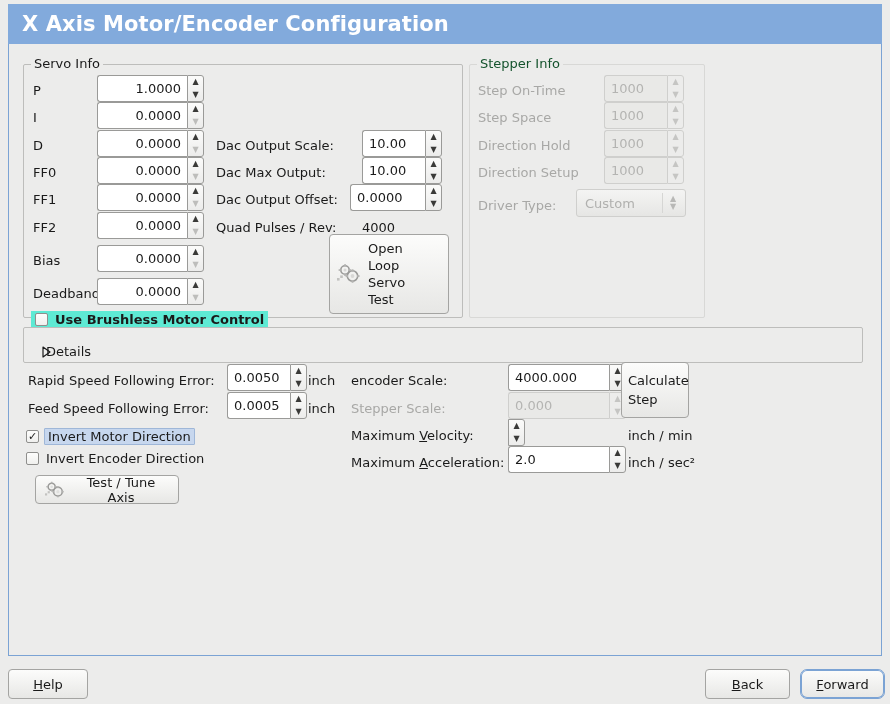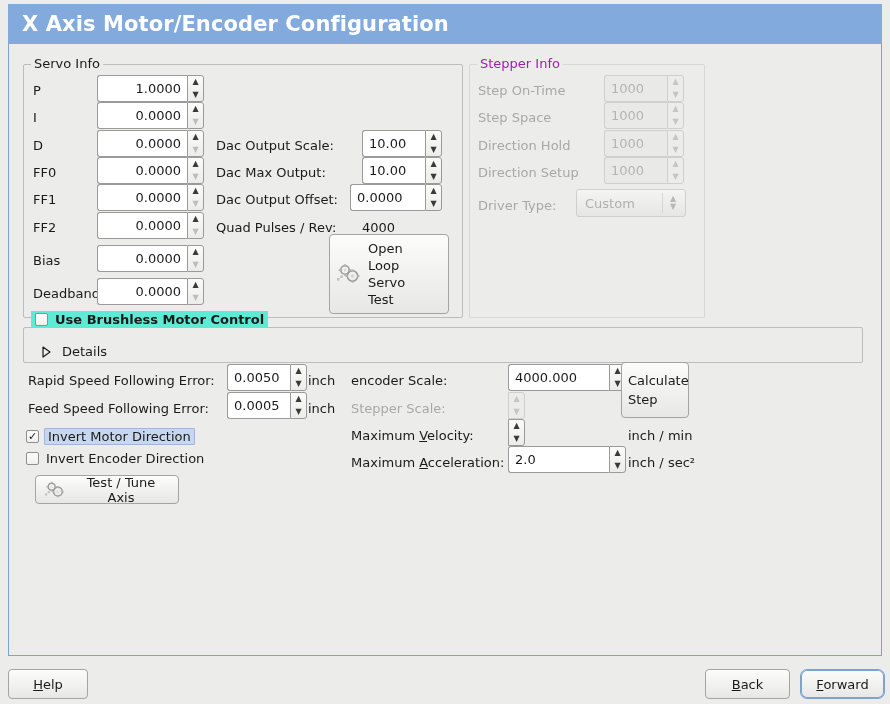--- a/index.html
+++ b/index.html
@@ -65,21 +65,21 @@
   }
   .legend {
     position: absolute;
     top: -8px;
     left: 7px;
     background: #ececeb;
     padding: 0 3px;
     font-size: 13px;
     line-height: 14px;
   }
-  .legend.dim { color: #a21caf; }
+  .legend.dim { color: #14532d; }
 
   .lbl {
     position: absolute;
     font-size: 13px;
     line-height: 15px;
     white-space: nowrap;
     color: #1a1a1a;
   }
   .lbl.dim { color: #a8a8a6; }
 
@@ -238,21 +238,21 @@
     align-items: center;
   }
   .expander .tri {
     width: 0; height: 0;
     border-top: 6px solid transparent;
     border-bottom: 6px solid transparent;
     border-left: 9px solid transparent;
     position: relative;
   }
   .expander .tri svg { position: absolute; left: -1px; top: -7px; }
-  .expander .etext { margin-left: 20px; font-size: 13px; }
+  .expander .etext { margin-left: 4px; font-size: 13px; }
 
   
   .gears { display: inline-block; line-height: 0; }
 
   
   .val { position: absolute; font-size: 13px; line-height: 15px; }
 
   
   .actionbar-btn { height: 30px; }
 </style>
@@ -523,20 +523,21 @@
     <div class="spin" style="left:499px; top:320px; width:118px; height:27px;">
       <div class="entry left">4000.000</div>
       <div class="stepper">
         <div class="arw">▲</div>
         <div class="arw">▼</div>
       </div>
     </div>
 
     <span class="lbl dim" style="left:342px; top:357px;">Stepper Scale:</span>
     <div class="spin disabled" style="left:499px; top:348px; width:118px; height:27px;">
+      <div class="entry left">0.000</div>
       <div class="stepper">
         <div class="arw">▲</div>
         <div class="arw">▼</div>
       </div>
     </div>
 
     <div class="btn" style="left:612px; top:318px; width:68px; height:56px; flex-direction:column; align-items:flex-start; padding:14px 6px; line-height:19px;">
       <span>Calculate</span>
       <span>Step</span>
     </div>

